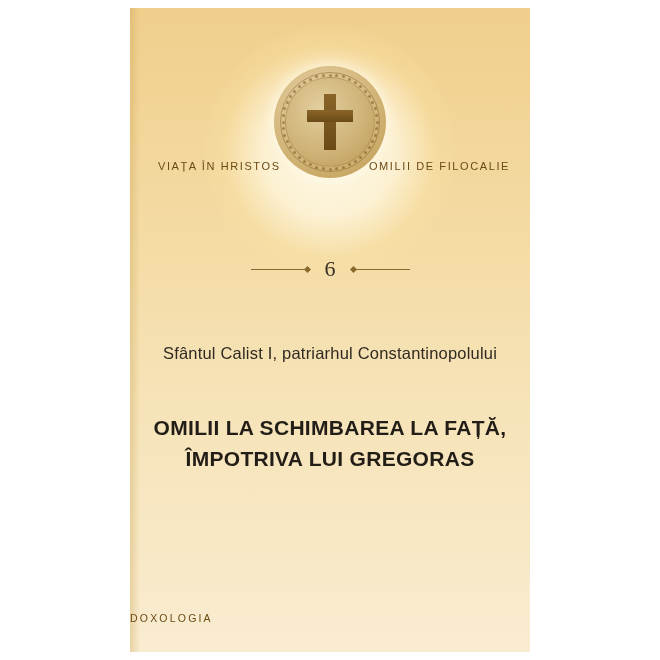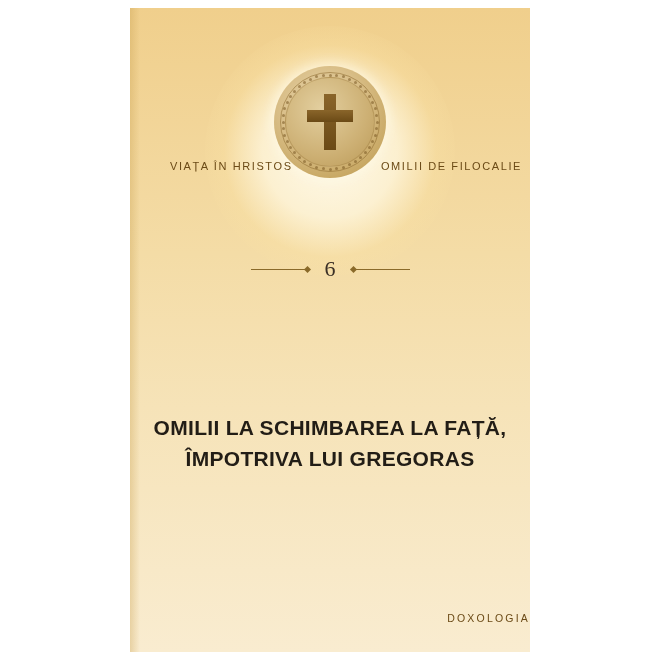--- a/index.html
+++ b/index.html
@@ -122,21 +122,21 @@
     width: 46px;
     height: 12px;
     background: #7d5a1e;
     background: linear-gradient(180deg, #8a652a, #6b4a16);
   }
 
   
   .series-line {
     position: absolute;
     top: 152px;
-    left: 16px;
+    left: 4px;
     width: 100%;
     display: flex;
     justify-content: space-between;
     padding: 0 24px;
     box-sizing: border-box;
     color: #6b4a16;
     font-size: 11px;
     letter-spacing: 1.6px;
   }
   .series-line span {
@@ -208,21 +208,21 @@
     box-sizing: border-box;
     margin-top: 8px;
   }
 
   
   .publisher {
     position: absolute;
     bottom: 28px;
     left: 0;
     width: 100%;
-    text-align: right;
+    text-align: left;
     font-size: 10.5px;
     letter-spacing: 2.2px;
     color: #6b4a16;
   }
 </style>
 </head>
 <body>
 
 <div id="page">
 
@@ -290,20 +290,21 @@
       <span>VIAȚA ÎN HRISTOS</span>
       <span>OMILII DE FILOCALIE</span>
     </div>
 
     <div class="volume">
       <div class="rule left"></div>
       <div class="num">6</div>
       <div class="rule right"></div>
     </div>
 
+    <div class="author">Sfântul Calist I, patriarhul Constantinopolului</div>
 
     <div class="title">
       <div>OMILII LA SCHIMBAREA LA FAȚĂ,</div>
       <div>ÎMPOTRIVA LUI GREGORAS</div>
     </div>
 
     <div class="publisher">DOXOLOGIA</div>
 
   </div>
 </div>

